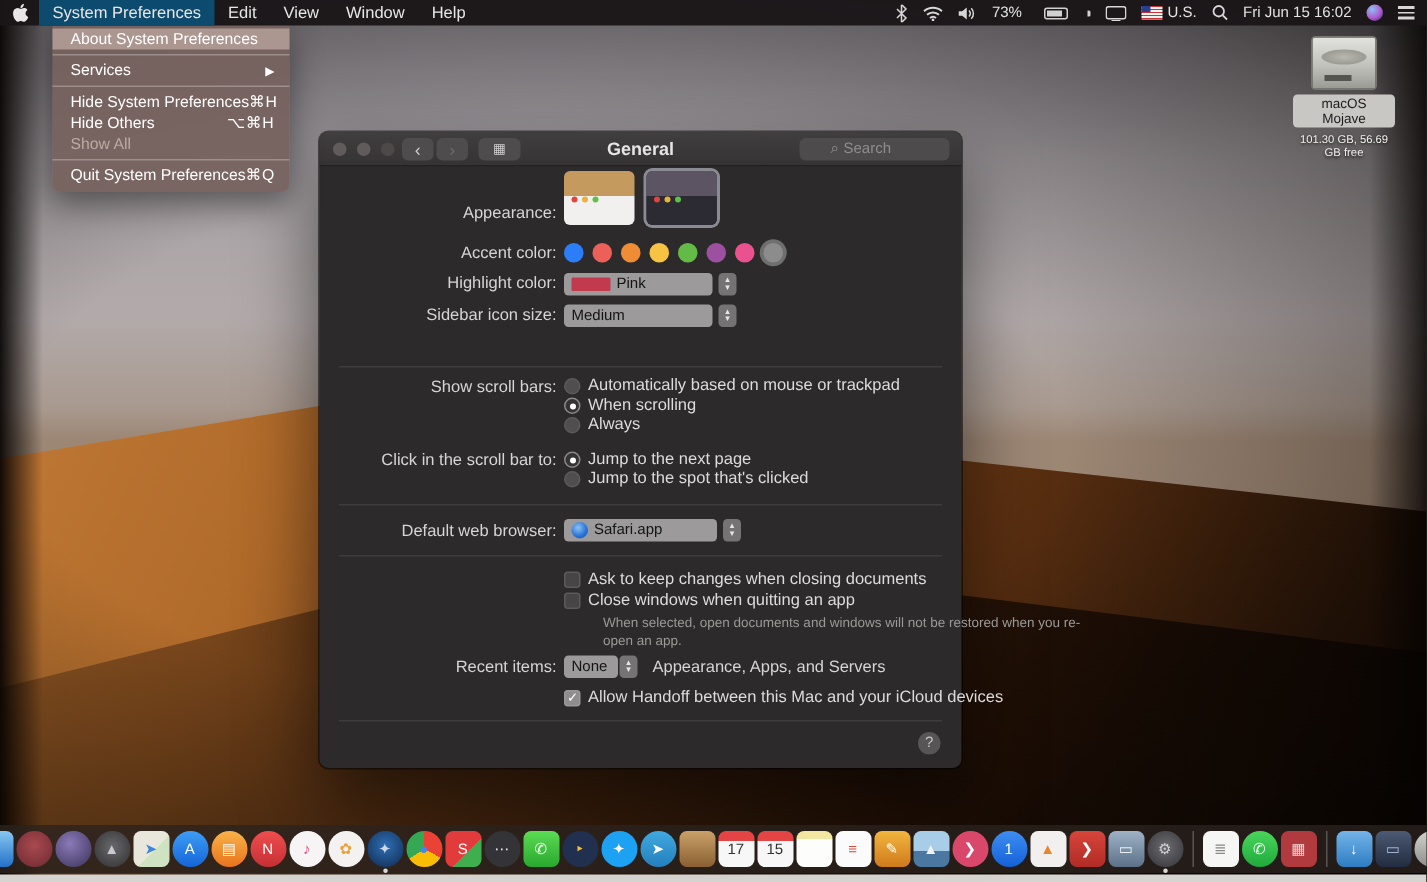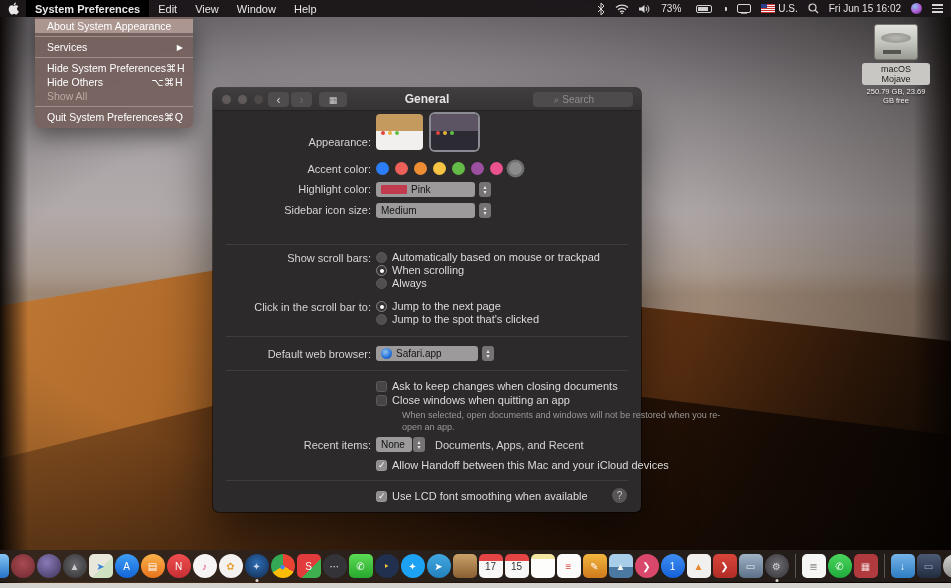--- a/index.html
+++ b/index.html
@@ -20,21 +20,21 @@
     background:radial-gradient(ellipse at 38% 50%, transparent 42%, rgba(8,4,2,.45) 82%, rgba(5,2,1,.7) 100%),
       linear-gradient(90deg, rgba(5,2,1,.92) 0, rgba(5,2,1,0) 3%, rgba(5,2,1,0) 96%, rgba(5,2,1,.8) 100%); }
   .bottom-strip { position:absolute; left:0; right:0; bottom:0; height:5px; background:#d6d4d1; }
 
   
   .menubar { position:absolute; top:0; left:0; right:0; height:17px; background:rgba(26,22,24,.96);
     display:flex; align-items:center; color:#e8e6e6; font-size:11px; z-index:60; }
   .mb-left { display:flex; align-items:center; height:100%; }
   .apple { width:26px; display:flex; justify-content:center; align-items:center; height:100%; }
   .mb-item { padding:0 9px; height:100%; display:flex; align-items:center; white-space:nowrap; }
-  .mb-item.active { background:#000000; font-weight:bold; }
+  .mb-item.active { background:#0c4a6e; font-weight:normal; }
   .mb-right { margin-left:auto; display:flex; align-items:center; gap:10px; padding-right:8px; height:100%;
     font-size:10px; color:#e4e2e2; }
   .mb-right svg { display:block; }
   .batt { display:flex; align-items:center; gap:15px; }
   .batt-body { width:16px; height:8px; border:1px solid #d2d0d0; border-radius:2px; position:relative; }
   .batt-body i { position:absolute; left:1px; top:1px; bottom:1px; width:72%; background:#d2d0d0; }
   .batt-nub { width:2px; height:4px; background:#d2d0d0; border-radius:0 1px 1px 0; margin-left:-2px; }
   .flagwrap { display:flex; align-items:center; gap:3px; }
   .flag { width:14px; height:9px; position:relative;
     background:repeating-linear-gradient(180deg,#c33 0 1px,#f2f2f2 1px 2px); }
@@ -217,21 +217,21 @@
       <span class="nc-icon">
           <i></i>
           <i></i>
           <i></i>
         </span>
     </div>
   </div>
 
   <div class="dropdown">
     <div class="dd-item hl">
-        <span>About System Appearance</span>
+        <span>About System Preferences</span>
       </div>
     <div class="dd-sep"></div>
     <div class="dd-item">
       <span>Services</span>
       <span class="dd-arrow">▶</span>
     </div>
     <div class="dd-sep"></div>
     <div class="dd-item">
       <span>Hide System Preferences</span>
       <span class="dd-short">⌘H</span>
@@ -246,21 +246,21 @@
     <div class="dd-sep"></div>
     <div class="dd-item">
       <span>Quit System Preferences</span>
       <span class="dd-short">⌘Q</span>
     </div>
   </div>
 
   <div class="desk-icon">
     <div class="disk"></div>
     <div class="disk-label">macOS Mojave</div>
-    <div class="disk-sub">250.79 GB, 23.69 GB free</div>
+    <div class="disk-sub">101.30 GB, 56.69 GB free</div>
   </div>
 
   <div class="window">
     <div class="titlebar">
       <span class="tl c1"></span>
       <span class="tl c2"></span>
       <span class="tl c3"></span>
       <span class="navbtn back">‹</span>
       <span class="navbtn fwd">›</span>
       <span class="gridbtn">▦</span>
@@ -364,33 +364,29 @@
       <span class="note" style="top:299px">When selected, open documents and windows will not be restored when you re-open an app.</span>
 
       <span class="lbl" style="top:328px">Recent items:</span>
       <span class="popup" style="left:163px; top:326px; width:36px">
         <span>None</span>
       </span>
       <span class="stepper" style="left:200px; top:326px">
           <i>▴</i>
           <i>▾</i>
         </span>
-      <span class="suffix" style="left:222px; top:328px">Documents, Apps, and Recent</span>
+      <span class="suffix" style="left:222px; top:328px">Appearance, Apps, and Servers</span>
 
       <span class="opt" style="top:348px">
         <span class="cb on"></span>
         <span>Allow Handoff between this Mac and your iCloud devices</span>
       </span>
 
       <div class="sep" style="top:369px"></div>
 
-      <span class="opt" style="top:379px">
-        <span class="cb on"></span>
-        <span>Use LCD font smoothing when available</span>
-      </span>
       <span class="helpbtn">?</span>
     </div>
   </div>
 
   <div class="dock">
       <span class="dock-icon sq" style="background: linear-gradient(rgb(134, 199, 242), rgb(36, 113, 200));"></span>
       <span class="dock-icon ci" style="background: radial-gradient(circle at 50% 40%, rgb(168, 74, 80), rgb(110, 40, 48));"></span>
       <span class="dock-icon ci" style="background: radial-gradient(circle at 40% 35%, rgb(138, 122, 184), rgb(60, 50, 88));"></span>
       <span class="dock-icon ci" style="background: radial-gradient(circle at 50% 45%, rgb(106, 106, 110), rgb(46, 46, 48)); color: rgb(201, 201, 207);">▲</span>
       <span class="dock-icon sq" style="background: linear-gradient(135deg, rgb(233, 231, 219) 0px, rgb(233, 231, 219) 55%, rgb(207, 227, 194) 55%); color: rgb(61, 133, 216);">➤</span>

